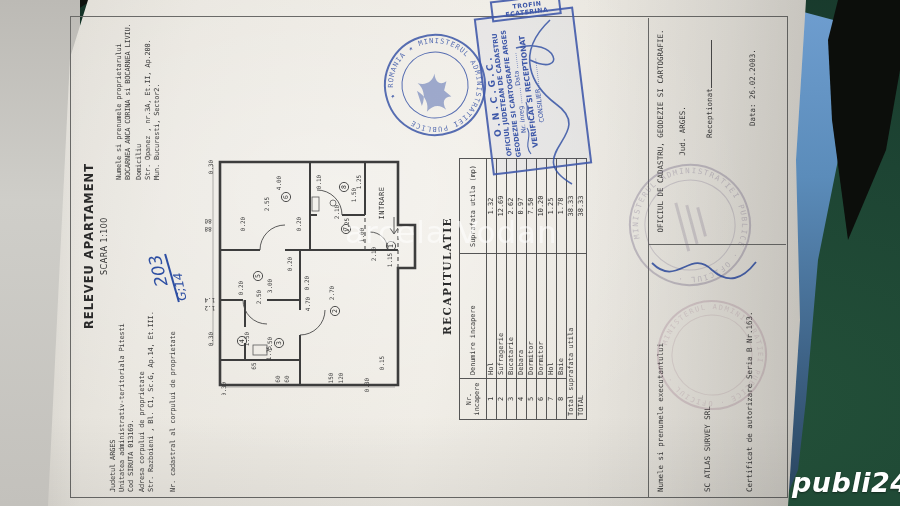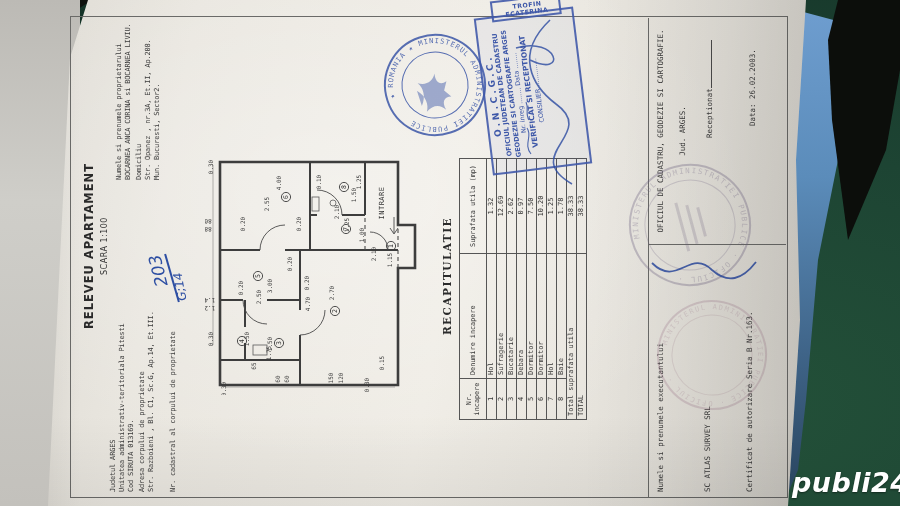--- a/index.html
+++ b/index.html
@@ -312,14 +312,15 @@
           <textPath href="#ringB">MINISTERUL ADMINISTRATIEI PUBLICE · OFICIUL ·</textPath>
         </text>
       </g>
       <path d="M243,640 C218,665 258,678 236,700 C222,716 226,730 244,744" fill="none" stroke="#2b4aa0" stroke-width="1.8" opacity=".85"></path>
       <path d="M322,560 C352,508 372,586 402,544 C420,520 452,502 486,538 M458,504 C470,546 428,556 446,518" fill="none" stroke="#2b4aa0" stroke-width="1.6" opacity=".8"></path>
       <path d="M352,519 c10,-8 18,2 26,-4 m8,2 c6,-4 12,0 18,-3" fill="none" stroke="#2b4aa0" stroke-width="1.1" opacity=".8"></path>
     </svg>
   </div>
 
   <div class="abs paper-shade"></div>
+  <div class="abs name-wm">arcela Vodan</div>
   <div class="abs publi">publi24.ro</div>
 </div>
 
 </body></html>

